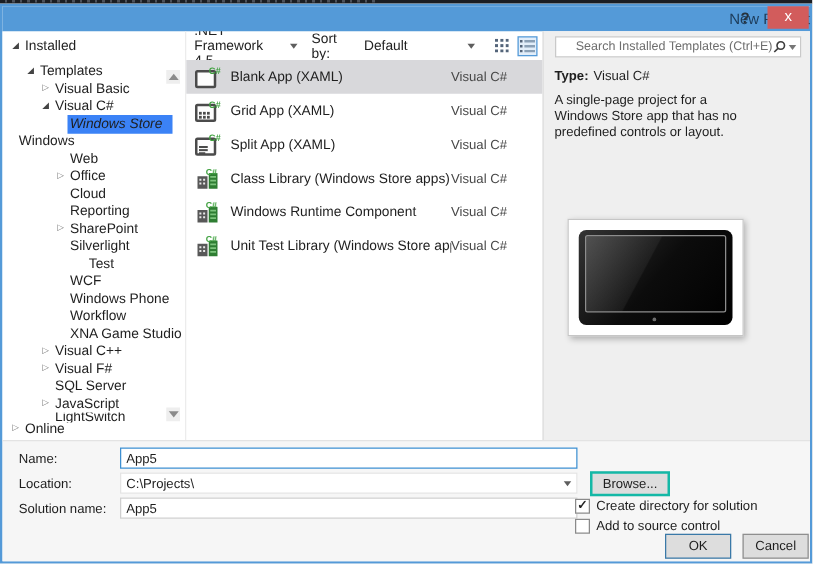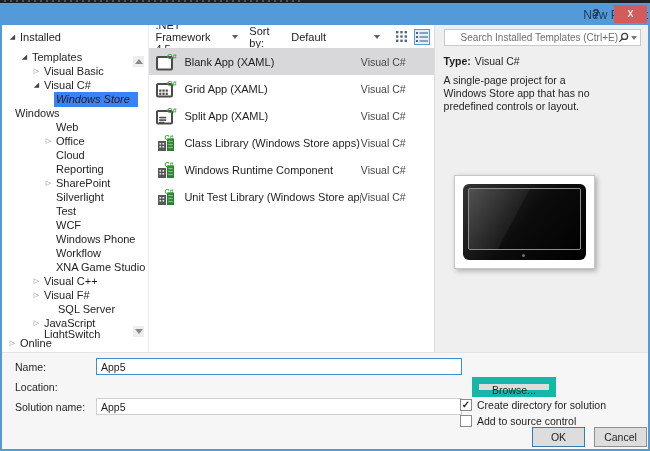--- a/index.html
+++ b/index.html
@@ -96,22 +96,22 @@
   .text-input { position:absolute; left:94px; width:366px; height:17px; background:#fff;
                 font-family:"Liberation Sans", sans-serif; font-size:10.5px; color:#1e1e1e;
                 padding:0 4px; outline:none; }
   .name-input { top:5px; border:1px solid #3d8fd1; }
   .sol-input { top:45px; border:1px solid #cfcfcf; }
   .combo-input { position:absolute; left:94px; top:25px; width:366px; height:17px; background:#fff;
                  border:1px solid #e4e4e4; display:flex; align-items:center; padding:0 4px; }
   .combo-input .val { flex:1; white-space:nowrap; overflow:hidden; }
   .btn { background:#dddddd; font-family:"Liberation Sans", sans-serif; font-size:10.5px;
          color:#1e1e1e; text-align:center; }
-  .browse-btn { position:absolute; left:470px; top:24px; width:84px; height:20px;
-                border:7px solid #14b8a6; }
+  .browse-btn { position:absolute; left:470px; top:24px; width:64px; height:20px;
+                border:2px solid #14b8a6; }
   .cb-row { position:absolute; left:458px; display:flex; align-items:center; gap:5px; }
   .cb-row-1 { top:46px; } .cb-row-2 { top:62px; }
   .cb { width:12px; height:12px; background:#fff; border:1px solid #8a8a8a; font-size:10px;
         font-weight:bold; line-height:10px; text-align:center; color:#222; flex:none; }
   .ok-btn { position:absolute; left:530px; top:74px; width:53px; height:20px; border:1px solid #3a79a8; }
   .cancel-btn { position:absolute; left:592px; top:74px; width:53px; height:20px; border:1px solid #8f8f8f; }
 </style>
 </head>
 <body>
 
@@ -176,21 +176,21 @@
     <span class="lbl">Reporting</span>
   </div>
           <div class="tree-row" style="padding-left: 41px;">
     <span class="arrow col">▷</span>
     <span class="lbl">SharePoint</span>
   </div>
           <div class="tree-row" style="padding-left: 41px;">
     <span class="arrow"></span>
     <span class="lbl">Silverlight</span>
   </div>
-          <div class="tree-row" style="padding-left: 41px;">
+          <div class="tree-row" style="padding-left: 56px;">
     <span class="arrow"></span>
     <span class="lbl">Test</span>
   </div>
           <div class="tree-row" style="padding-left: 41px;">
     <span class="arrow"></span>
     <span class="lbl">WCF</span>
   </div>
           <div class="tree-row" style="padding-left: 41px;">
     <span class="arrow"></span>
     <span class="lbl">Windows Phone</span>
@@ -204,21 +204,21 @@
     <span class="lbl">XNA Game Studio 4.0</span>
   </div>
           <div class="tree-row" style="padding-left: 29px;">
     <span class="arrow col">▷</span>
     <span class="lbl">Visual C++</span>
   </div>
           <div class="tree-row" style="padding-left: 29px;">
     <span class="arrow col">▷</span>
     <span class="lbl">Visual F#</span>
   </div>
-          <div class="tree-row" style="padding-left: 29px; margin-left: 14px;">
+          <div class="tree-row" style="padding-left: 29px;">
     <span class="arrow"></span>
     <span class="lbl">SQL Server</span>
   </div>
           <div class="tree-row" style="padding-left: 29px;">
     <span class="arrow col">▷</span>
     <span class="lbl">JavaScript</span>
   </div>
           <div class="tree-row clipped" style="padding-left: 29px;">
     <span class="arrow"></span>
     <span class="lbl">LightSwitch</span>
@@ -393,20 +393,24 @@
             <div class="cam"></div>
           </div>
         </div>
       </div>
     </div>
 
     <div class="bottom-bar">
       <span class="form-label fl-name">Name:</span>
       <input class="text-input name-input" value="App5" style="">
       <span class="form-label fl-loc">Location:</span>
+      <div class="combo-input">
+        <span class="val">C:\Projects\</span>
+        <span class="dd"></span>
+      </div>
       <span class="form-label fl-sol">Solution name:</span>
       <input class="text-input sol-input" value="App5" style="">
 
       <button class="btn browse-btn">Browse...</button>
 
       <div class="cb-row cb-row-1">
         <span class="cb" id="cb-create-dir">✓</span>
         <span>Create directory for solution</span>
       </div>
       <div class="cb-row cb-row-2">

